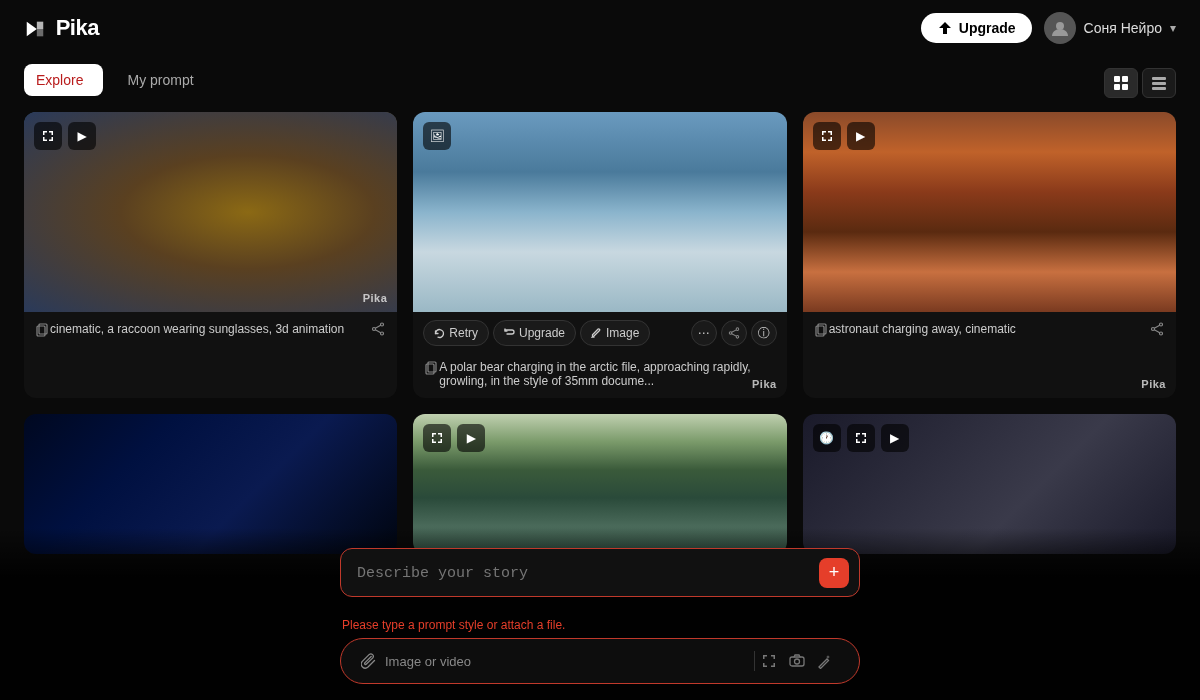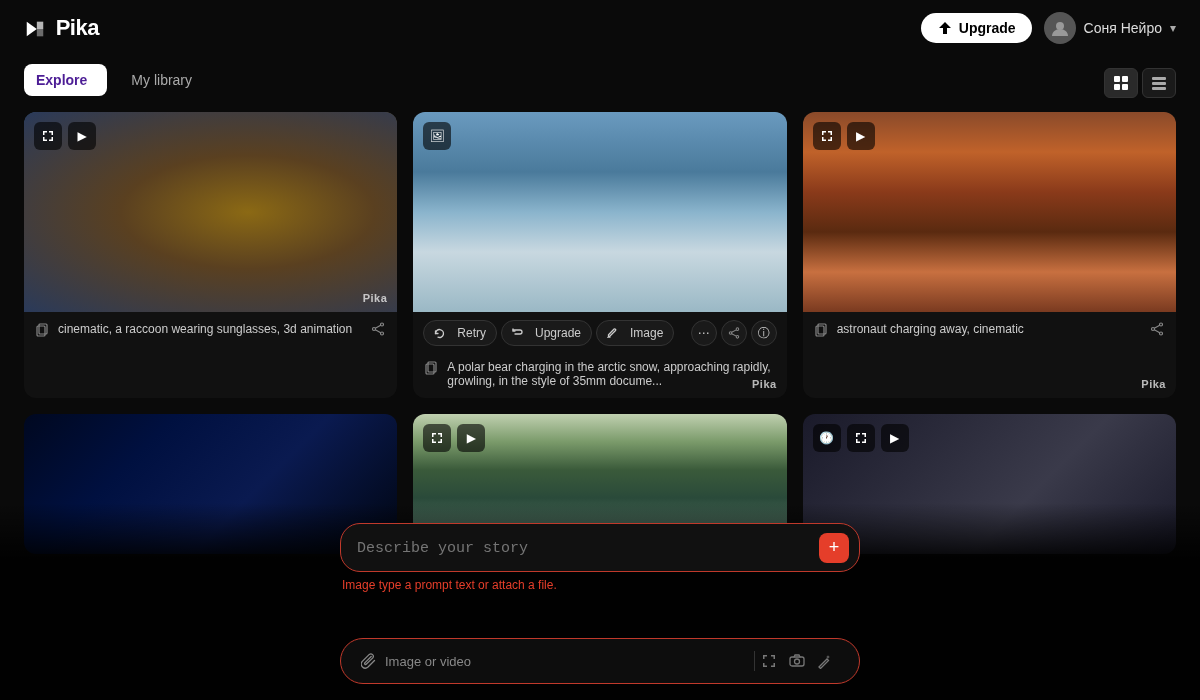--- a/index.html
+++ b/index.html
@@ -88,22 +88,22 @@
       border-radius: 8px;
       font-size: 14px;
       font-weight: 500;
       cursor: pointer;
       color: #aaa;
       background: transparent;
       border: none;
     }
     .nav-tab.active {
       background: #fff;
-      color: #4c1d95;
-      font-weight: 700;
+      color: #b91c1c;
+      font-weight: 400;
       padding-left: 12px;
     }
 
     
     .view-toggle {
       position: absolute;
       top: 68px;
       right: 24px;
       display: flex;
       gap: 4px;
@@ -204,21 +204,20 @@
       cursor: pointer;
       font-size: 12px;
     }
 
     .card-caption {
       padding: 10px 12px;
       font-size: 12px;
       color: #ccc;
       display: flex;
       align-items: flex-start;
-      gap: 8px;
     }
     .copy-icon {
       flex-shrink: 0;
       margin-top: 1px;
       cursor: pointer;
     }
     .share-icon {
       margin-left: auto;
       flex-shrink: 0;
       cursor: pointer;
@@ -228,21 +227,21 @@
     
     .card-actions {
       display: flex;
       align-items: center;
       gap: 4px;
       padding: 8px 10px 4px;
     }
     .action-btn {
       display: flex;
       align-items: center;
-      gap: 12px;
+      gap: 4px;
       padding: 5px 10px;
       border-radius: 20px;
       border: 1px solid #333;
       background: #1a1a1a;
       color: #ccc;
       font-size: 12px;
       cursor: pointer;
     }
     .action-btn-icon {
       width: 26px;
@@ -270,24 +269,24 @@
     }
 
     .prompt-wrapper {
       max-width: 520px;
       margin: 0 auto;
     }
 
     .prompt-box {
       background: #111;
       border: 1.5px solid #c0392b;
-      border-radius: 20px;
+      border-radius: 12px;
       padding: 14px 35px 14px 16px;
       position: relative;
-      margin-bottom: 4px;
+      margin-bottom: 19px;
     }
     .prompt-input {
       background: transparent;
       border: none;
       outline: none;
       color: #888;
       font-size: 15px;
       font-family: 'Courier New', monospace;
       width: 100%;
     }
@@ -316,21 +315,20 @@
     }
 
     .attach-bar {
       background: #0d0d0d;
       border: 1.5px solid #c0392b;
       border-radius: 30px;
       padding: 8px 20px;
       display: flex;
       align-items: center;
       gap: 0;
-      margin-top: 40px;
     }
     .attach-left {
       display: flex;
       align-items: center;
       gap: 8px;
       color: #888;
       font-size: 13px;
       flex: 1;
     }
     .attach-divider {
@@ -377,21 +375,21 @@
         </svg>
       </div>
       <span class="user-name">Соня Нейро</span>
       <span class="chevron-down">▾</span>
     </div>
   </div>
 </header>
 
 <nav class="nav-tabs">
   <button class="nav-tab active">Explore</button>
-  <button class="nav-tab">My library</button>
+  <button class="nav-tab">My prompt</button>
 </nav>
 
 <div class="view-toggle">
   <button class="view-btn active">
     <svg width="16" height="16" viewBox="0 0 16 16" fill="currentColor">
       <rect x="1" y="1" width="6" height="6" rx="1"></rect>
       <rect x="9" y="1" width="6" height="6" rx="1"></rect>
       <rect x="1" y="9" width="6" height="6" rx="1"></rect>
       <rect x="9" y="9" width="6" height="6" rx="1"></rect>
     </svg>
@@ -474,21 +472,21 @@
             <line x1="4.3" y1="7.8" x2="9.7" y2="10.7" stroke="#888" stroke-width="1.2"></line>
           </svg>
       </div>
       <div class="action-btn-icon">ⓘ</div>
     </div>
     <div class="card-caption">
       <svg class="copy-icon" width="14" height="14" viewBox="0 0 14 14" fill="#888">
           <rect x="1" y="3" width="8" height="10" rx="1" fill="none" stroke="#888" stroke-width="1.2"></rect>
           <rect x="3" y="1" width="8" height="10" rx="1" fill="none" stroke="#888" stroke-width="1.2"></rect>
         </svg>
-      <span>A polar bear charging in the arctic snow, approaching rapidly, growling, in the style of 35mm docume...</span>
+      <span>A polar bear charging in the arctic file, approaching rapidly, growling, in the style of 35mm docume...</span>
     </div>
   </div>
 
   <div class="card">
     <div class="img-astronaut">
       <div class="card-overlay-icons">
         <div class="overlay-icon">
           <svg width="12" height="12" viewBox="0 0 12 12" fill="white">
               <path d="M1 1h4v1.5H2.5v2.5H1V1zm6 0h4v4h-1.5V2.5H7V1zM1 7h1.5v2.5H5V11H1V7zm8.5 2.5V7H11v4H7V9.5h2.5z"></path>
             </svg>
@@ -548,21 +546,21 @@
 
 <div class="bottom-area">
   <div class="prompt-wrapper">
     <div class="prompt-box">
       <input class="prompt-input" type="text" placeholder="Describe your story" style="">
       <div class="prompt-plus">
         <span>+</span>
       </div>
     </div>
     <div class="error-text">
-      <span>Image type a prompt text or attach a file.</span>
+      <span>Please type a prompt style or attach a file.</span>
     </div>
     <div class="attach-bar">
       <div class="attach-left">
         <svg width="16" height="16" viewBox="0 0 16 16" fill="none">
           <path d="M13.5 7.5L7 14a4 4 0 0 1-5.7-5.6l7-7a2.5 2.5 0 0 1 3.5 3.5L5.2 11.3a1 1 0 0 1-1.4-1.4l6.4-6.4" stroke="#888" stroke-width="1.3" stroke-linecap="round"></path>
         </svg>
         <span>Image or video</span>
       </div>
       <div class="attach-divider"></div>
       <div class="attach-btn">

